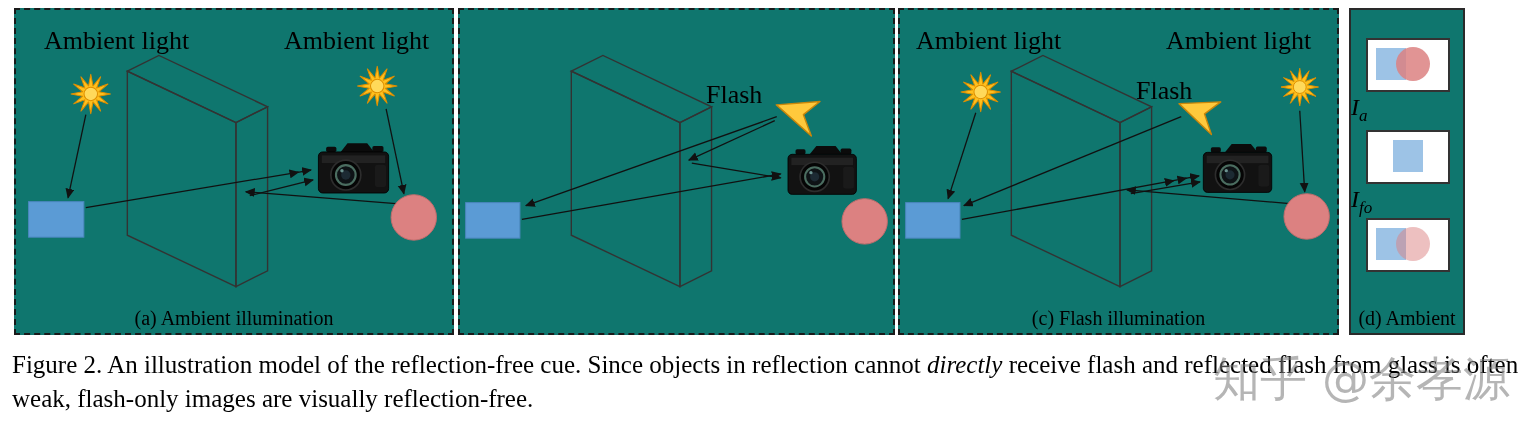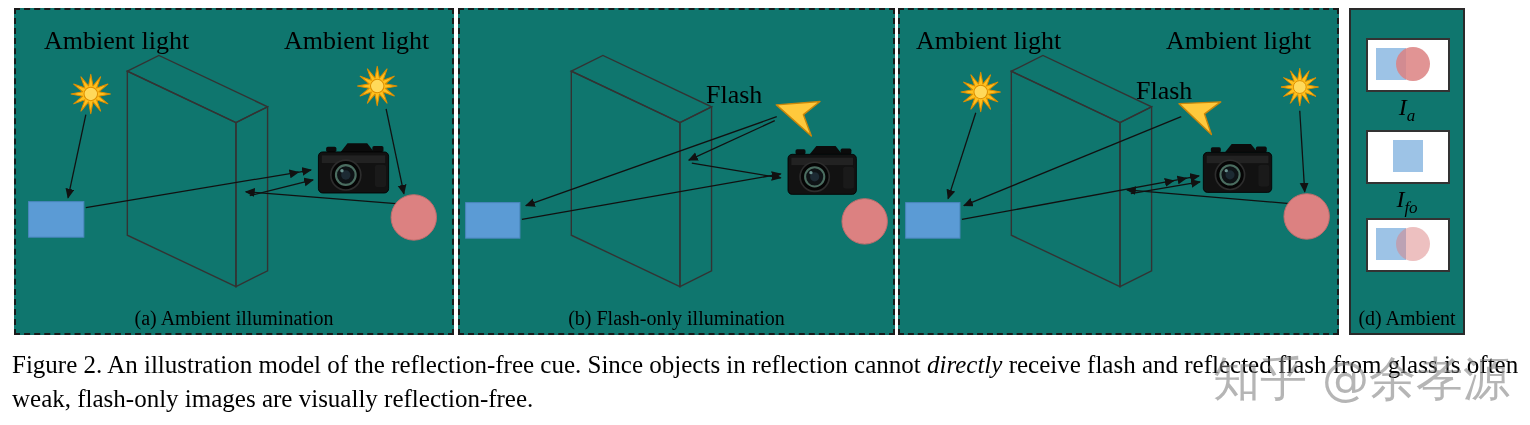--- a/index.html
+++ b/index.html
@@ -12,21 +12,21 @@
   .panel-c { left:898px; width:441px; }
   .panel-d { left:1349px; width:116px; border:2px solid #2a2a2a; }
 
   .scene { position:absolute; left:0; top:0; width:100%; height:100%; }
 
   .lbl { position:absolute; font-size:26px; white-space:nowrap; }
   .panel-caption { position:absolute; bottom:3px; left:0; width:100%; text-align:center; font-size:20px; }
 
   .dbox { position:absolute; left:15px; width:84px; height:54px; border:2px solid #333; background:#fff; }
   .dbox svg { display:block; width:100%; height:100%; }
-  .dlabel { position:absolute; left:0; width:100%; text-align:center; font-size:24px; font-style:italic; }
+  .dlabel { position:absolute; left:0; width:100%; font-size:24px; font-style:italic; }
   .dlabel sub { font-size:17px; }
 
   .fig-caption { position:absolute; left:12px; top:348px; width:1508px; font-size:25px; line-height:1.34; }
   .watermark { position:absolute; right:20px; top:348px; font-size:47px; color:#7a7a7a; opacity:.55;
                font-family:"DejaVu Sans", sans-serif; white-space:nowrap; }
 </style>
 </head>
 <body>
 
 <svg style="position:absolute;width:0;height:0" aria-hidden="true">
@@ -103,21 +103,20 @@
       <line x1="318" y1="112" x2="231" y2="152" marker-end="url(#ah-b)"></line>
       <line x1="234" y1="155" x2="324" y2="170" marker-end="url(#ah-b)"></line>
       <line x1="62" y1="212" x2="324" y2="166" marker-end="url(#ah-b)"></line>
     </g>
     <rect x="5" y="195" width="55" height="36" stroke="#4a86bd" stroke-width="1" fill="#5B9BD5"></rect>
     <circle cx="409" cy="214" r="23" stroke="#c06c6c" stroke-width="1" fill="#DC8181"></circle>
     <use href="#sym-flash" x="316" y="84" width="46" height="42" transform="rotate(14 339 105)"></use>
     <use href="#sym-camera" x="328" y="134" width="76" height="58"></use>
   </svg>
   <div class="lbl" style="left:246px;top:70px">Flash</div>
-  <div class="panel-caption">(b) Flash-only illumination</div>
 </div>
 
 <div class="panel panel-c">
   <svg class="scene" viewBox="0 0 441 327">
     <defs>
       <marker id="ah-c" refX="9" refY="4.5" markerWidth="11" markerHeight="10" orient="auto" markerUnits="userSpaceOnUse">
         <polygon points="0,0 10,4.5 0,9" fill="#111"></polygon>
       </marker>
     </defs>
     <g fill="none" stroke="#333" stroke-width="1.4">
@@ -138,20 +137,21 @@
     <rect x="5" y="195" width="55" height="36" stroke="#4a86bd" stroke-width="1" fill="#5B9BD5"></rect>
     <circle cx="411" cy="209" r="23" stroke="#c06c6c" stroke-width="1" fill="#DC8181"></circle>
     <use href="#sym-sun" x="60" y="62" width="42" height="42"></use>
     <use href="#sym-sun" x="384" y="58" width="40" height="40"></use>
     <use href="#sym-flash" x="278" y="84" width="44" height="40" transform="rotate(16 300 104)"></use>
     <use href="#sym-camera" x="303" y="132" width="76" height="58"></use>
   </svg>
   <div class="lbl" style="left:16px;top:16px">Ambient light</div>
   <div class="lbl" style="left:236px;top:66px">Flash</div>
   <div class="lbl" style="left:266px;top:16px">Ambient light</div>
+  <div class="panel-caption">(c) Flash illumination</div>
 </div>
 
 <div class="panel panel-d">
   <div class="dbox" style="top:28px">
     <svg viewBox="0 0 80 50">
       <rect x="8" y="8" width="30" height="32" fill="#9DC3E6"></rect>
       <circle cx="45" cy="24" r="17" fill-opacity="0.85" fill="#DC8181"></circle>
     </svg>
   </div>
   <div class="dlabel" style="top:84px"><span>I</span><sub>a</sub></div>

